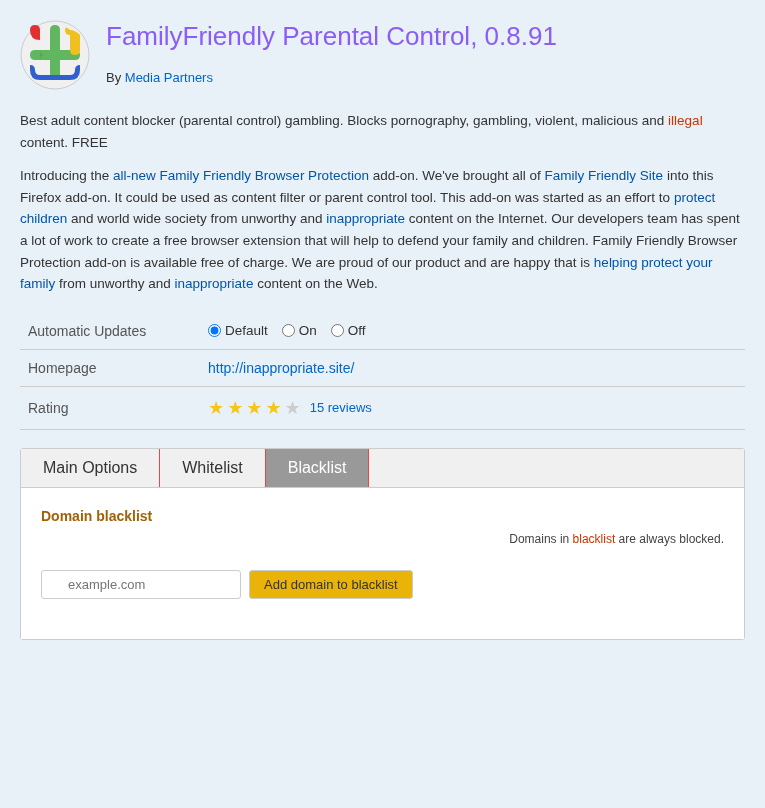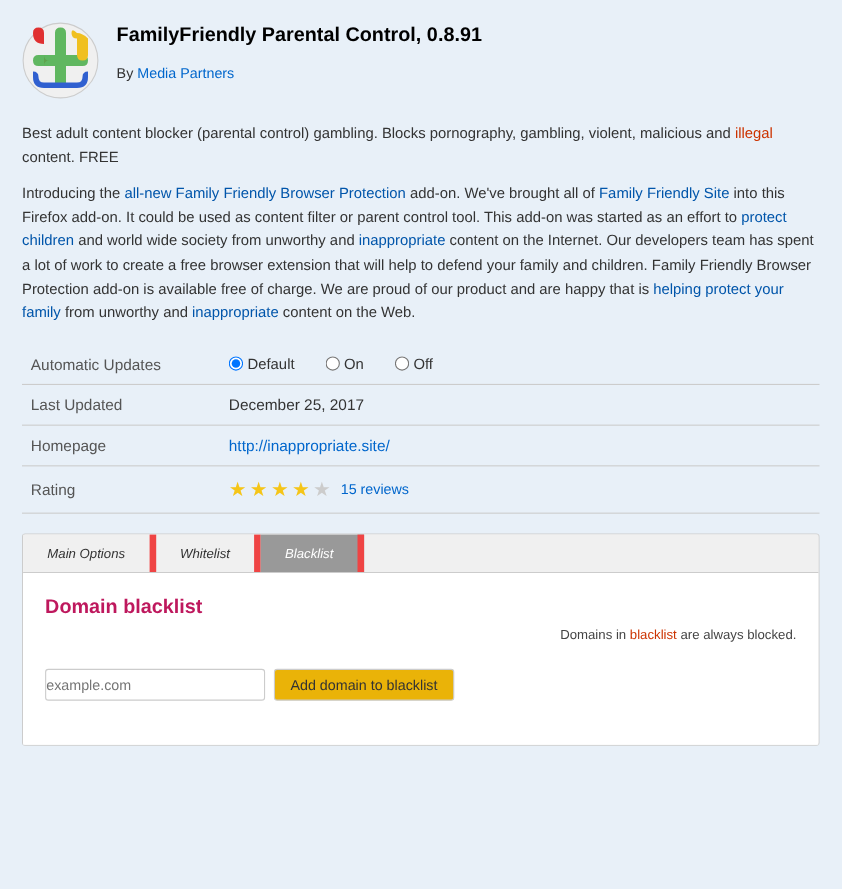--- a/index.html
+++ b/index.html
@@ -17,23 +17,23 @@
       align-items: flex-start;
       margin-bottom: 20px;
     }
     .logo {
       width: 70px;
       height: 70px;
       margin-right: 16px;
       flex-shrink: 0;
     }
     .header-text h1 {
-      font-size: 18px;
-      font-weight: bold;
-      color: #000000;
+      font-size: 26px;
+      font-weight: normal;
+      color: #8b5cf6;
       line-height: 1.3;
     }
     .header-text .by-line {
       font-size: 13px;
       color: #333;
       margin-top: 16px;
     }
     .header-text .by-line a {
       color: #0066cc;
       text-decoration: none;
@@ -59,21 +59,21 @@
       padding: 10px 8px;
       vertical-align: middle;
     }
     .info-table td:first-child {
       color: #555;
       width: 180px;
     }
     .radio-group {
       display: flex;
       align-items: flex-end;
-      gap: 28px;
+      gap: 14px;
     }
     .radio-option {
       display: flex;
       align-items: center;
       gap: 4px;
       font-size: 13.5px;
     }
     .radio-option input[type="radio"] {
       margin: 0;
     }
@@ -106,63 +106,62 @@
       margin-top: 8px;
     }
     .tabs-header {
       display: flex;
       border-bottom: 1px solid #ccc;
       background: #f0f0f0;
     }
     .tab {
       padding: 10px 22px;
       cursor: pointer;
-      font-size: 12px;
+      font-size: 16px;
       border: none;
       background: transparent;
       color: #333;
-      border-right: 6px solid #ef4444;
-      font-style: italic;
+      border-right: 1px solid #ef4444;
     }
     .tab:first-child {
       border-left: none;
     }
     .tab.active {
       background: #999;
       color: #fff;
       font-weight: normal;
     }
     .tab-content {
       padding: 20px 20px 40px 20px;
       background: #fff;
     }
     .section-title {
       font-weight: bold;
-      font-size: 18px;
+      font-size: 14px;
       margin-bottom: 8px;
-      color: #be185d;
+      color: #a16207;
     }
     .section-desc {
       font-size: 12px;
       color: #444;
       margin-bottom: 24px;
       text-align: right;
     }
     .section-desc .highlight {
       color: #cc3300;
     }
     .input-row {
       display: flex;
       align-items: center;
       gap: 8px;
     }
     .domain-input {
       border: 1px solid #ccc;
       border-radius: 3px;
-      padding: 6px 0;
+      padding: 6px 26px;
       font-size: 13px;
       color: #aaa;
       width: 200px;
     }
     .add-button {
       background: #eab308;
       border: 1px solid #ccc;
       border-radius: 3px;
       padding: 6px 14px;
       font-size: 13px;
@@ -219,24 +218,20 @@
           <span>On</span>
         </label>
         <label class="radio-option">
           <input type="radio" name="updates" style="">
           <span>Off</span>
         </label>
       </div>
     </td>
   </tr>
   <tr>
-    <td>Last Updated</td>
-    <td>December 25, 2017</td>
-  </tr>
-  <tr>
     <td>Homepage</td>
     <td>
       <a class="homepage-link" href="#">http://inappropriate.site/</a>
     </td>
   </tr>
   <tr>
     <td>Rating</td>
     <td>
       <div class="stars">
         <span class="star">★</span>

